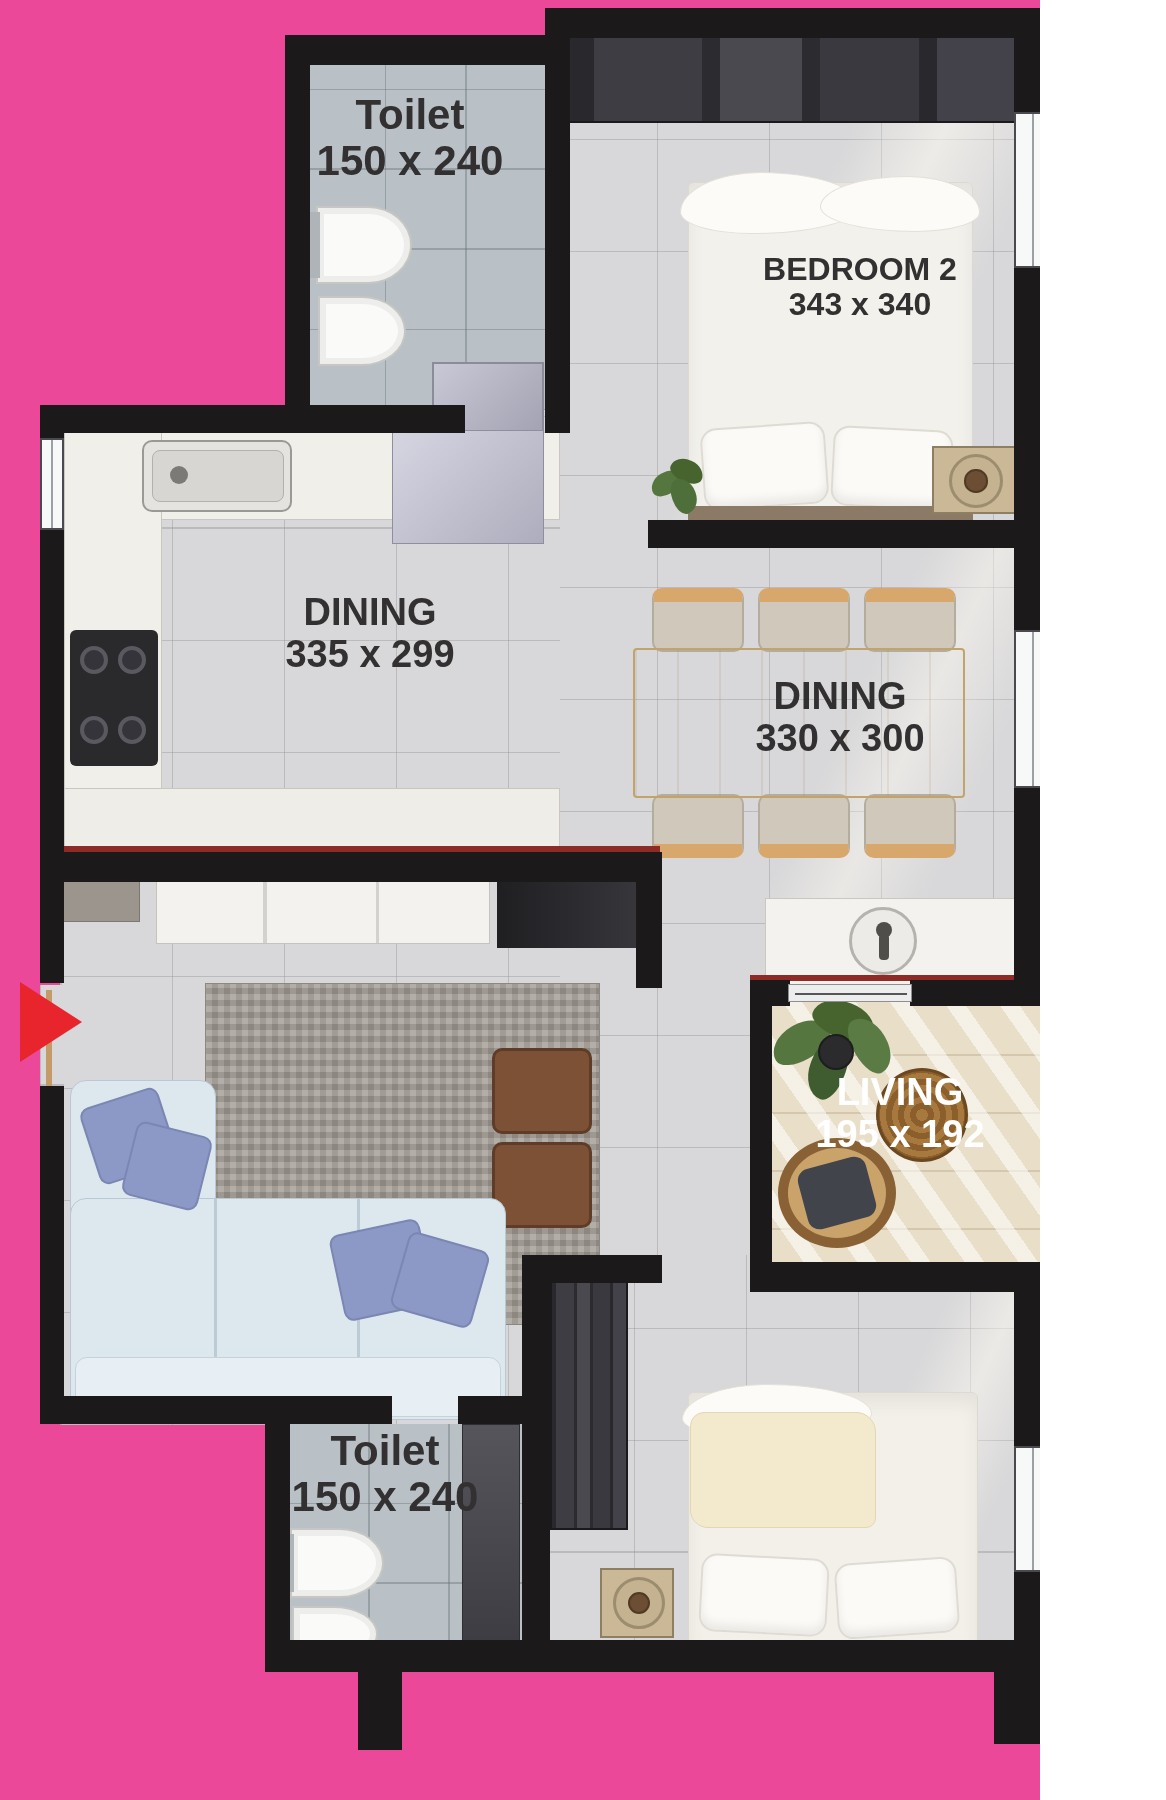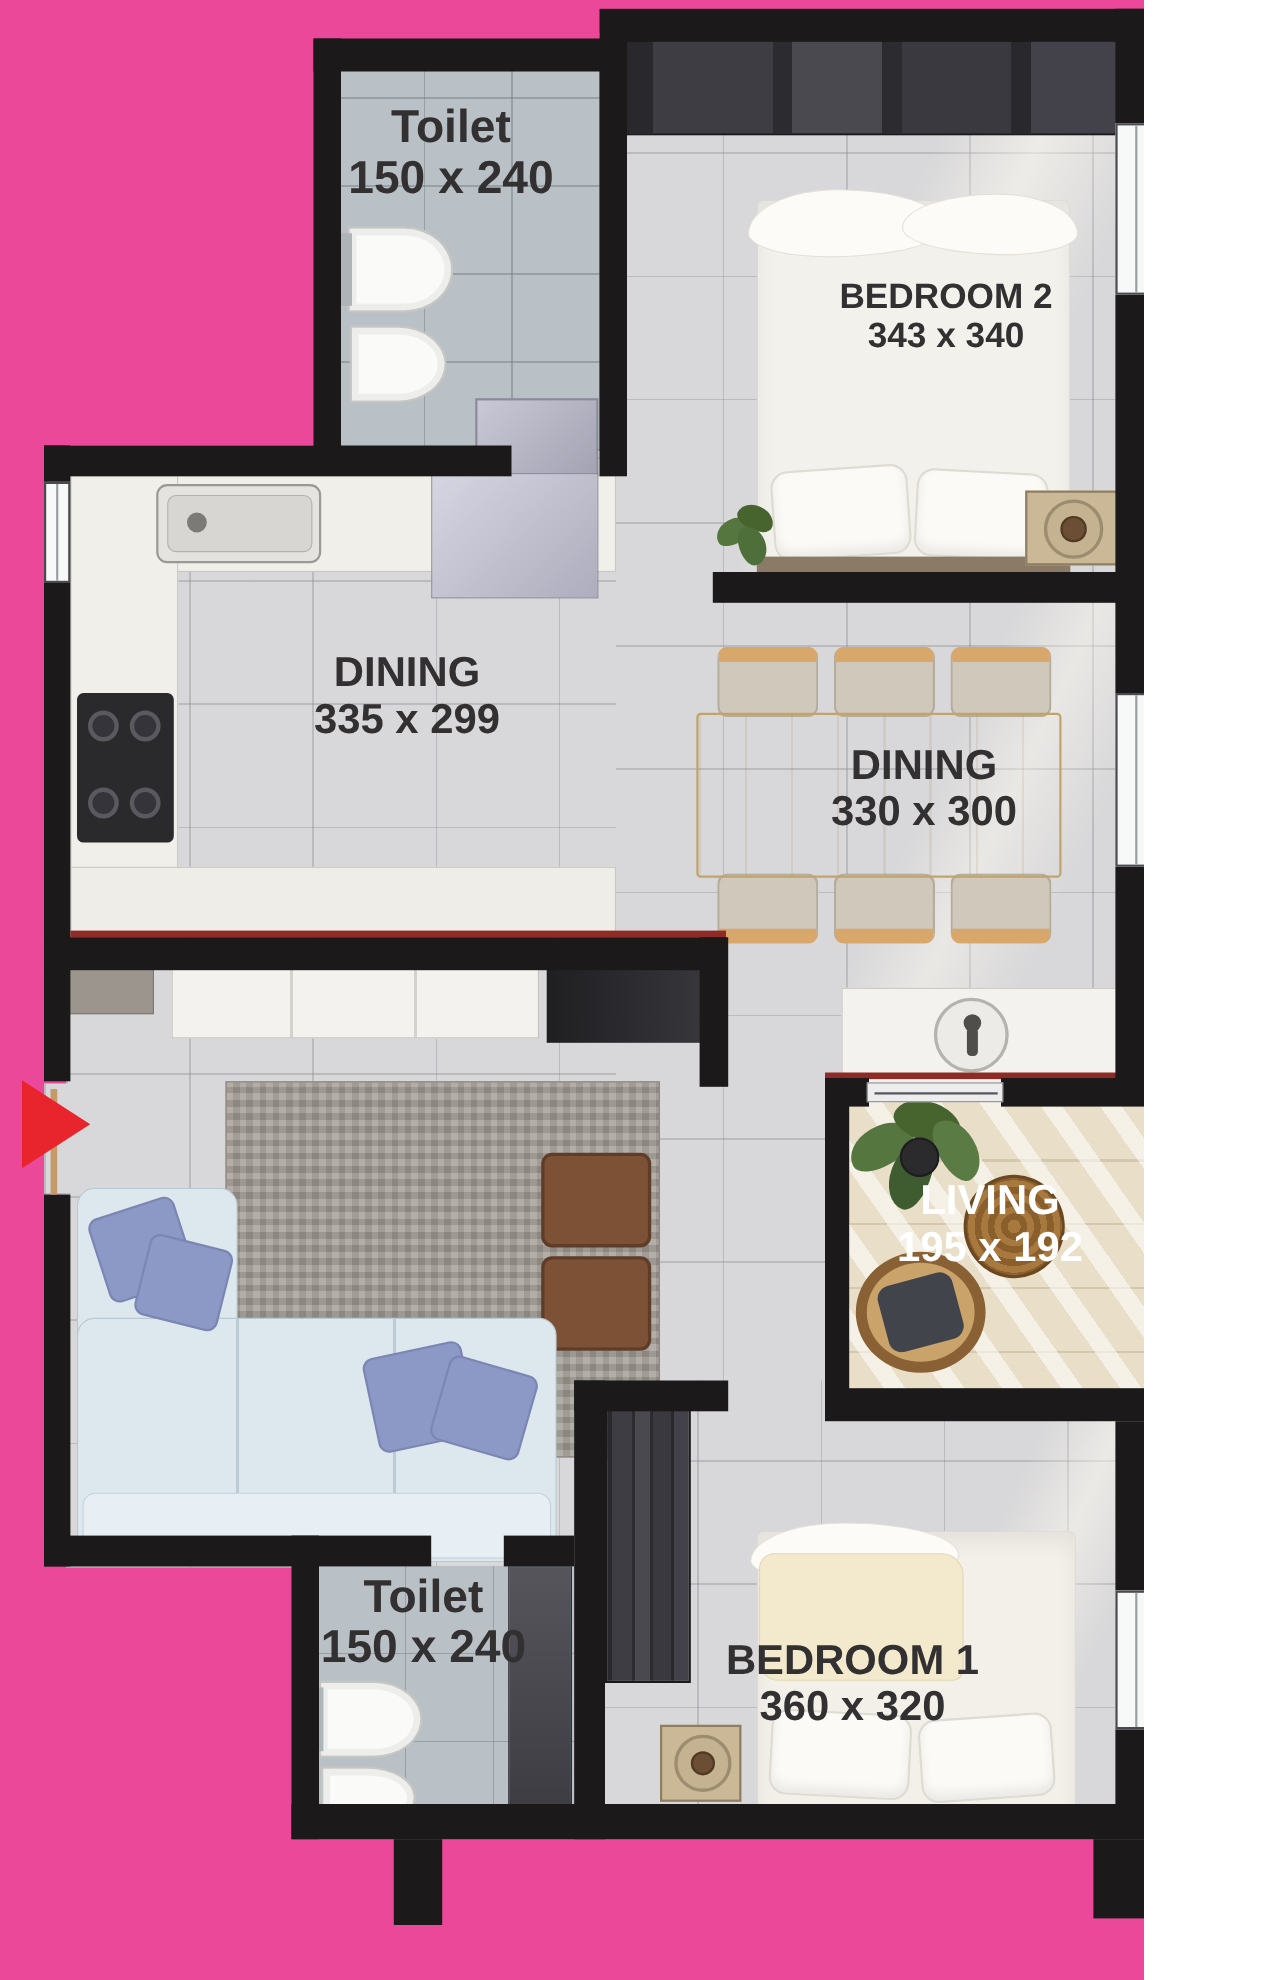--- a/index.html
+++ b/index.html
@@ -240,18 +240,14 @@
     <span class="l2">330 x 300</span>
   </div>
   <div class="rlabel" style="left:760px;top:1072px;width:280px;font-size:38px;color:#ffffff;">
     <span class="l1">LIVING</span>
     <span class="l2">195 x 192</span>
   </div>
   <div class="rlabel" style="left:265px;top:1428px;width:240px;font-size:42px;">
     <span class="l1">Toilet</span>
     <span class="l2">150 x 240</span>
   </div>
-  <div class="rlabel" style="left:620px;top:1490px;width:310px;font-size:38px;">
-    <span class="l1">BEDROOM 1</span>
-    <span class="l2">360 x 320</span>
-  </div>
 
 </div>
 
 </body></html>

